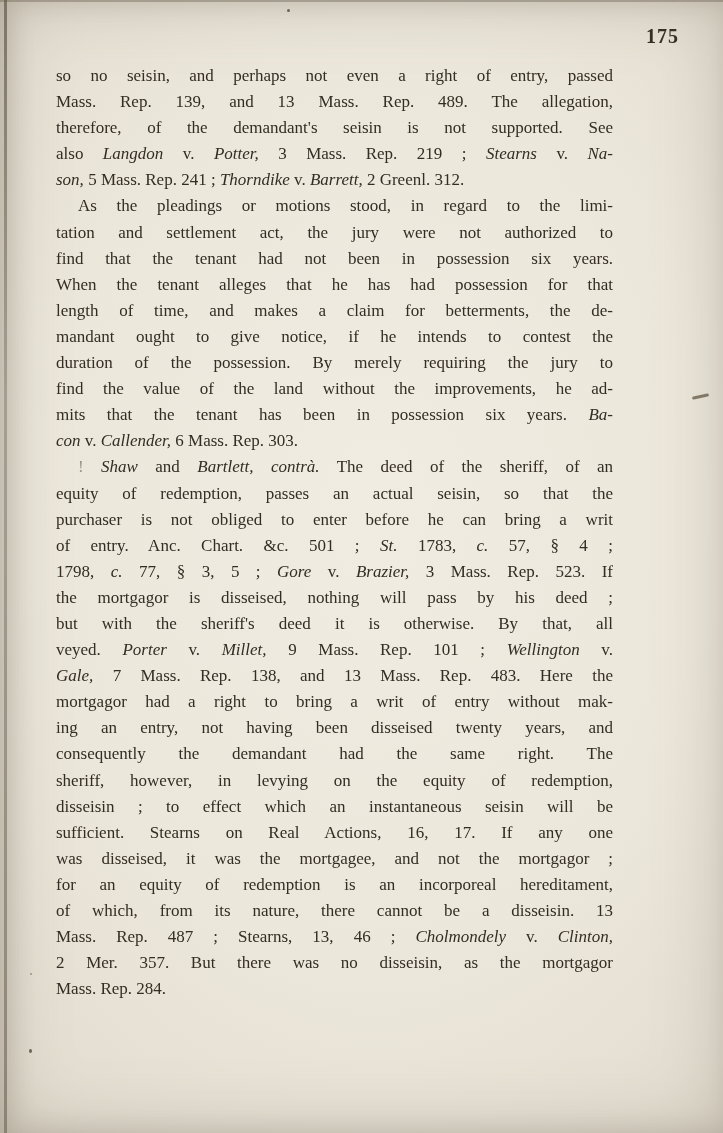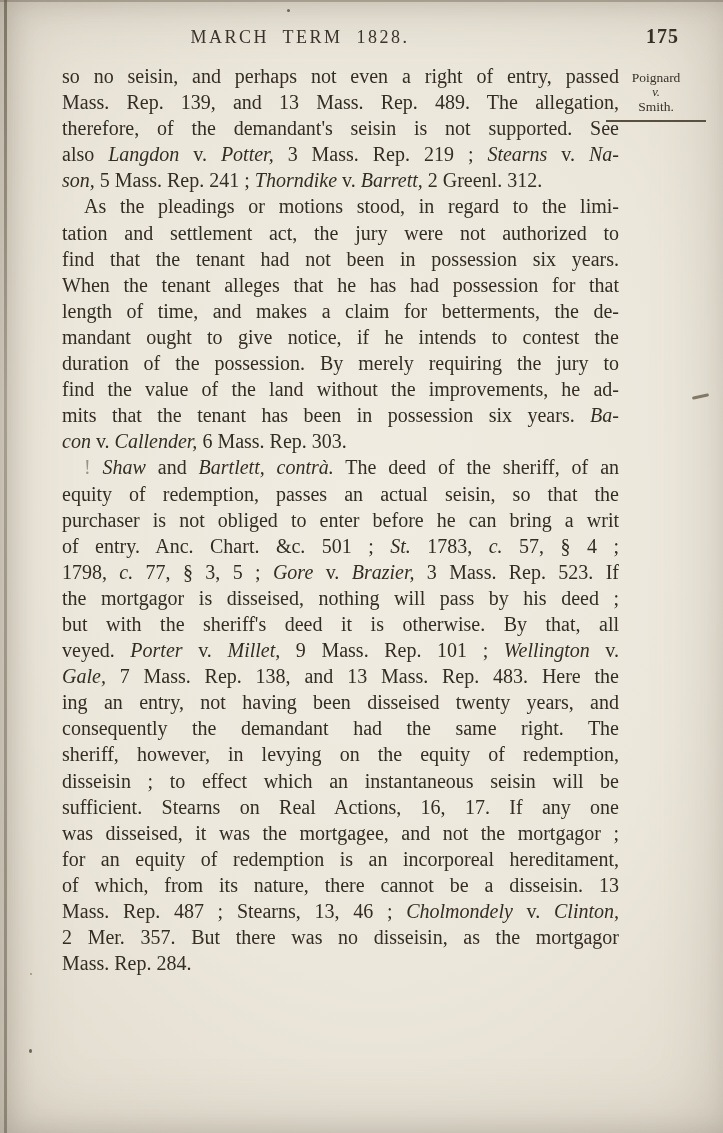--- a/index.html
+++ b/index.html
@@ -34,22 +34,22 @@
     font-size:20px; font-weight:bold; letter-spacing:1px;
   }
   .sidenote {
     position:absolute; top:70px; left:606px; width:100px;
     text-align:center; font-size:13.5px; line-height:15.5px;
     color:#38322a;
   }
   .sidenote .vs { font-style:italic; font-size:12.5px; line-height:13px; }
   .sidenote .rule { margin-top:6px; height:1.5px; background:#57503f; }
   .bodytext {
-    position:absolute; top:63px; left:62px; width:557px;
-    font-size:20px;
+    position:absolute; top:63px; left:56px; width:557px;
+    font-size:17px;
   }
   .ln {
     text-align:justify;
     text-align-last:justify;
     line-height:26.1px; height:26.1px;
     white-space:normal; overflow:visible;
   }
   .ln.last { text-align-last:left; }
   .ln.ind  { text-indent:22px; }
   .it { font-style:italic; }
@@ -64,29 +64,22 @@
   .speck.s2 { left:29px;  top:1049px; width:3px; height:4px; }
   .speck.s3 { left:30px;  top:973px;  width:2px; height:2px; opacity:.6; }
 </style>
 </head>
 <body>
 
 <div class="scan">
   <div class="edge-line"></div>
   <div class="top-line"></div>
 
-  <div class="term">MARCH TERM 1828.</div>
   <div class="pagenum">175</div>
 
-  <aside class="sidenote">
-    <div>Poignard</div>
-    <div class="vs">v.</div>
-    <div>Smith.</div>
-    <div class="rule"></div>
-  </aside>
 
   <main class="bodytext">
       <div class="ln"><span>so no seisin, and perhaps not even a right of entry, passed</span></div>
       <div class="ln"><span>Mass. Rep. 139, and 13 Mass. Rep. 489. The allegation,</span></div>
       <div class="ln"><span>therefore, of the demandant's seisin is not supported. See</span></div>
       <div class="ln"><span>also </span><span class="it">Langdon</span><span> v. </span><span class="it">Potter,</span><span> 3 Mass. Rep. 219 ; </span><span class="it">Stearns</span><span> v. </span><span class="it">Na-</span></div>
       <div class="ln last"><span class="it">son,</span><span> 5 Mass. Rep. 241 ; </span><span class="it">Thorndike</span><span> v. </span><span class="it">Barrett,</span><span> 2 Greenl. 312.</span></div>
       <div class="ln ind"><span>As the pleadings or motions stood, in regard to the limi-</span></div>
       <div class="ln"><span>tation and settlement act, the jury were not authorized to</span></div>
       <div class="ln"><span>find that the tenant had not been in possession six years.</span></div>
@@ -99,20 +92,21 @@
       <div class="ln last"><span class="it">con</span><span> v. </span><span class="it">Callender,</span><span> 6 Mass. Rep. 303.</span></div>
       <div class="ln ind"><span class="faint">! </span><span class="it">Shaw</span><span> and </span><span class="it">Bartlett,</span><span> </span><span class="it">contrà.</span><span> The deed of the sheriff, of an</span></div>
       <div class="ln"><span>equity of redemption, passes an actual seisin, so that the</span></div>
       <div class="ln"><span>purchaser is not obliged to enter before he can bring a writ</span></div>
       <div class="ln"><span>of entry. Anc. Chart. &amp;c. 501 ; </span><span class="it">St.</span><span> 1783, </span><span class="it">c.</span><span> 57, § 4 ;</span></div>
       <div class="ln"><span>1798, </span><span class="it">c.</span><span> 77, § 3, 5 ; </span><span class="it">Gore</span><span> v. </span><span class="it">Brazier,</span><span> 3 Mass. Rep. 523. If</span></div>
       <div class="ln"><span>the mortgagor is disseised, nothing will pass by his deed ;</span></div>
       <div class="ln"><span>but with the sheriff's deed it is otherwise. By that, all</span></div>
       <div class="ln"><span>veyed. </span><span class="it">Porter</span><span> v. </span><span class="it">Millet,</span><span> 9 Mass. Rep. 101 ; </span><span class="it">Wellington</span><span> v.</span></div>
       <div class="ln"><span class="it">Gale,</span><span> 7 Mass. Rep. 138, and 13 Mass. Rep. 483. Here the</span></div>
+      <div class="ln"><span>mortgagor had a right to bring a writ of entry without mak-</span></div>
       <div class="ln"><span>ing an entry, not having been disseised twenty years, and</span></div>
       <div class="ln"><span>consequently the demandant had the same right. The</span></div>
       <div class="ln"><span>sheriff, however, in levying on the equity of redemption,</span></div>
       <div class="ln"><span>disseisin ; to effect which an instantaneous seisin will be</span></div>
       <div class="ln"><span>sufficient. Stearns on Real Actions, 16, 17. If any one</span></div>
       <div class="ln"><span>was disseised, it was the mortgagee, and not the mortgagor ;</span></div>
       <div class="ln"><span>for an equity of redemption is an incorporeal hereditament,</span></div>
       <div class="ln"><span>of which, from its nature, there cannot be a disseisin. 13</span></div>
       <div class="ln"><span>Mass. Rep. 487 ; Stearns, 13, 46 ; </span><span class="it">Cholmondely</span><span> v. </span><span class="it">Clinton,</span></div>
       <div class="ln"><span>2 Mer. 357. But there was no disseisin, as the mortgagor</span></div>

